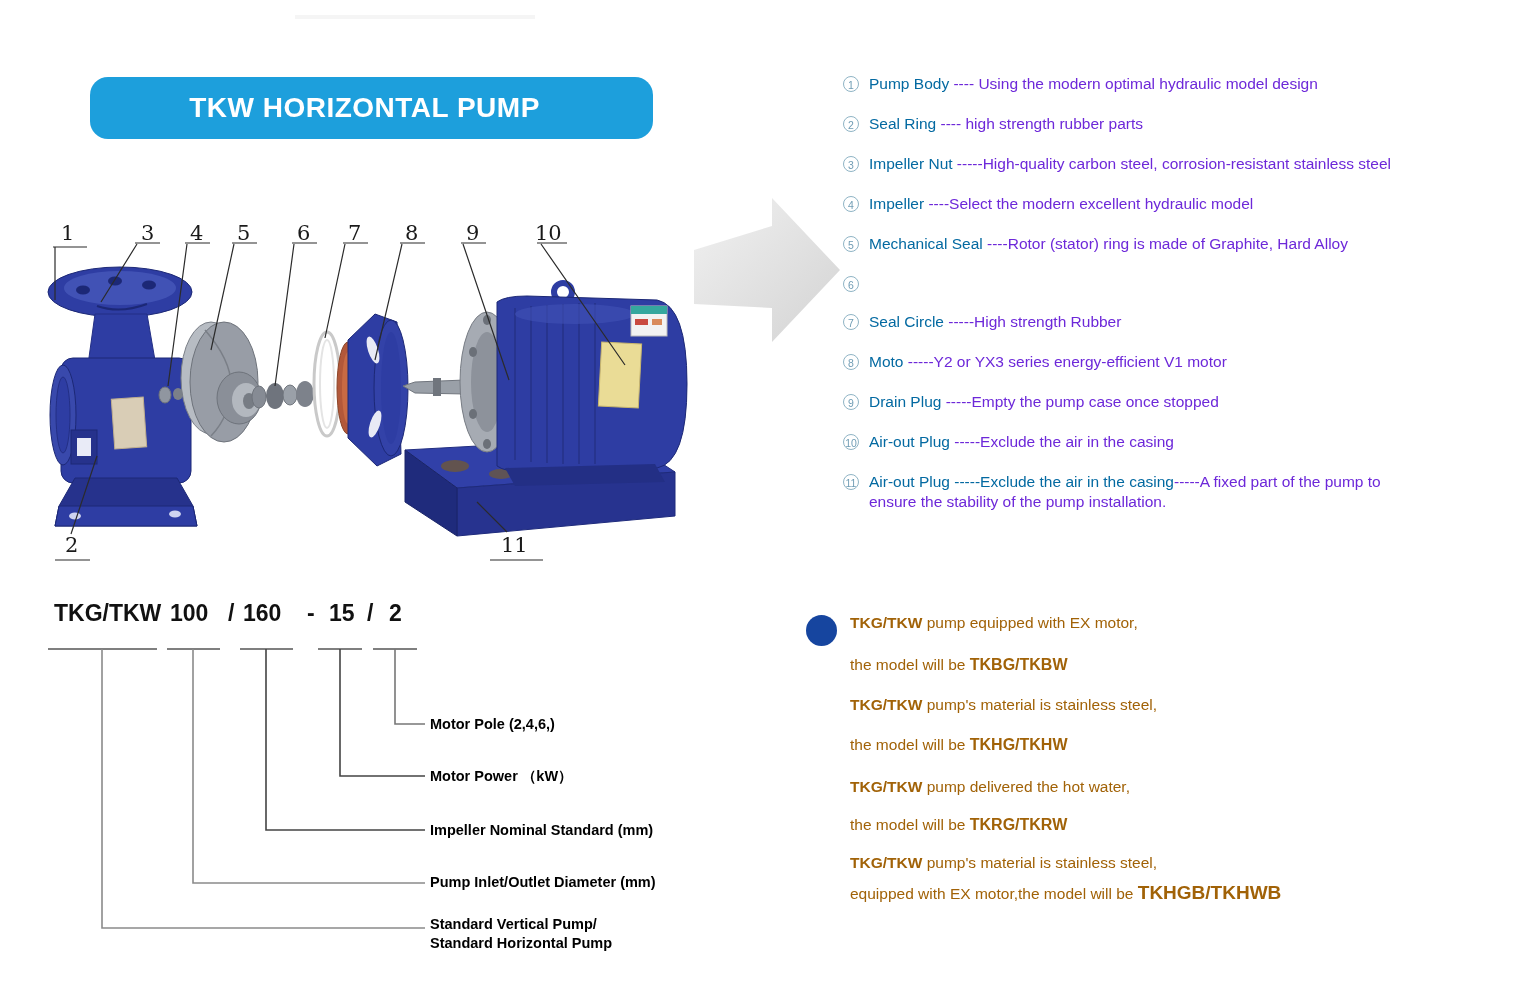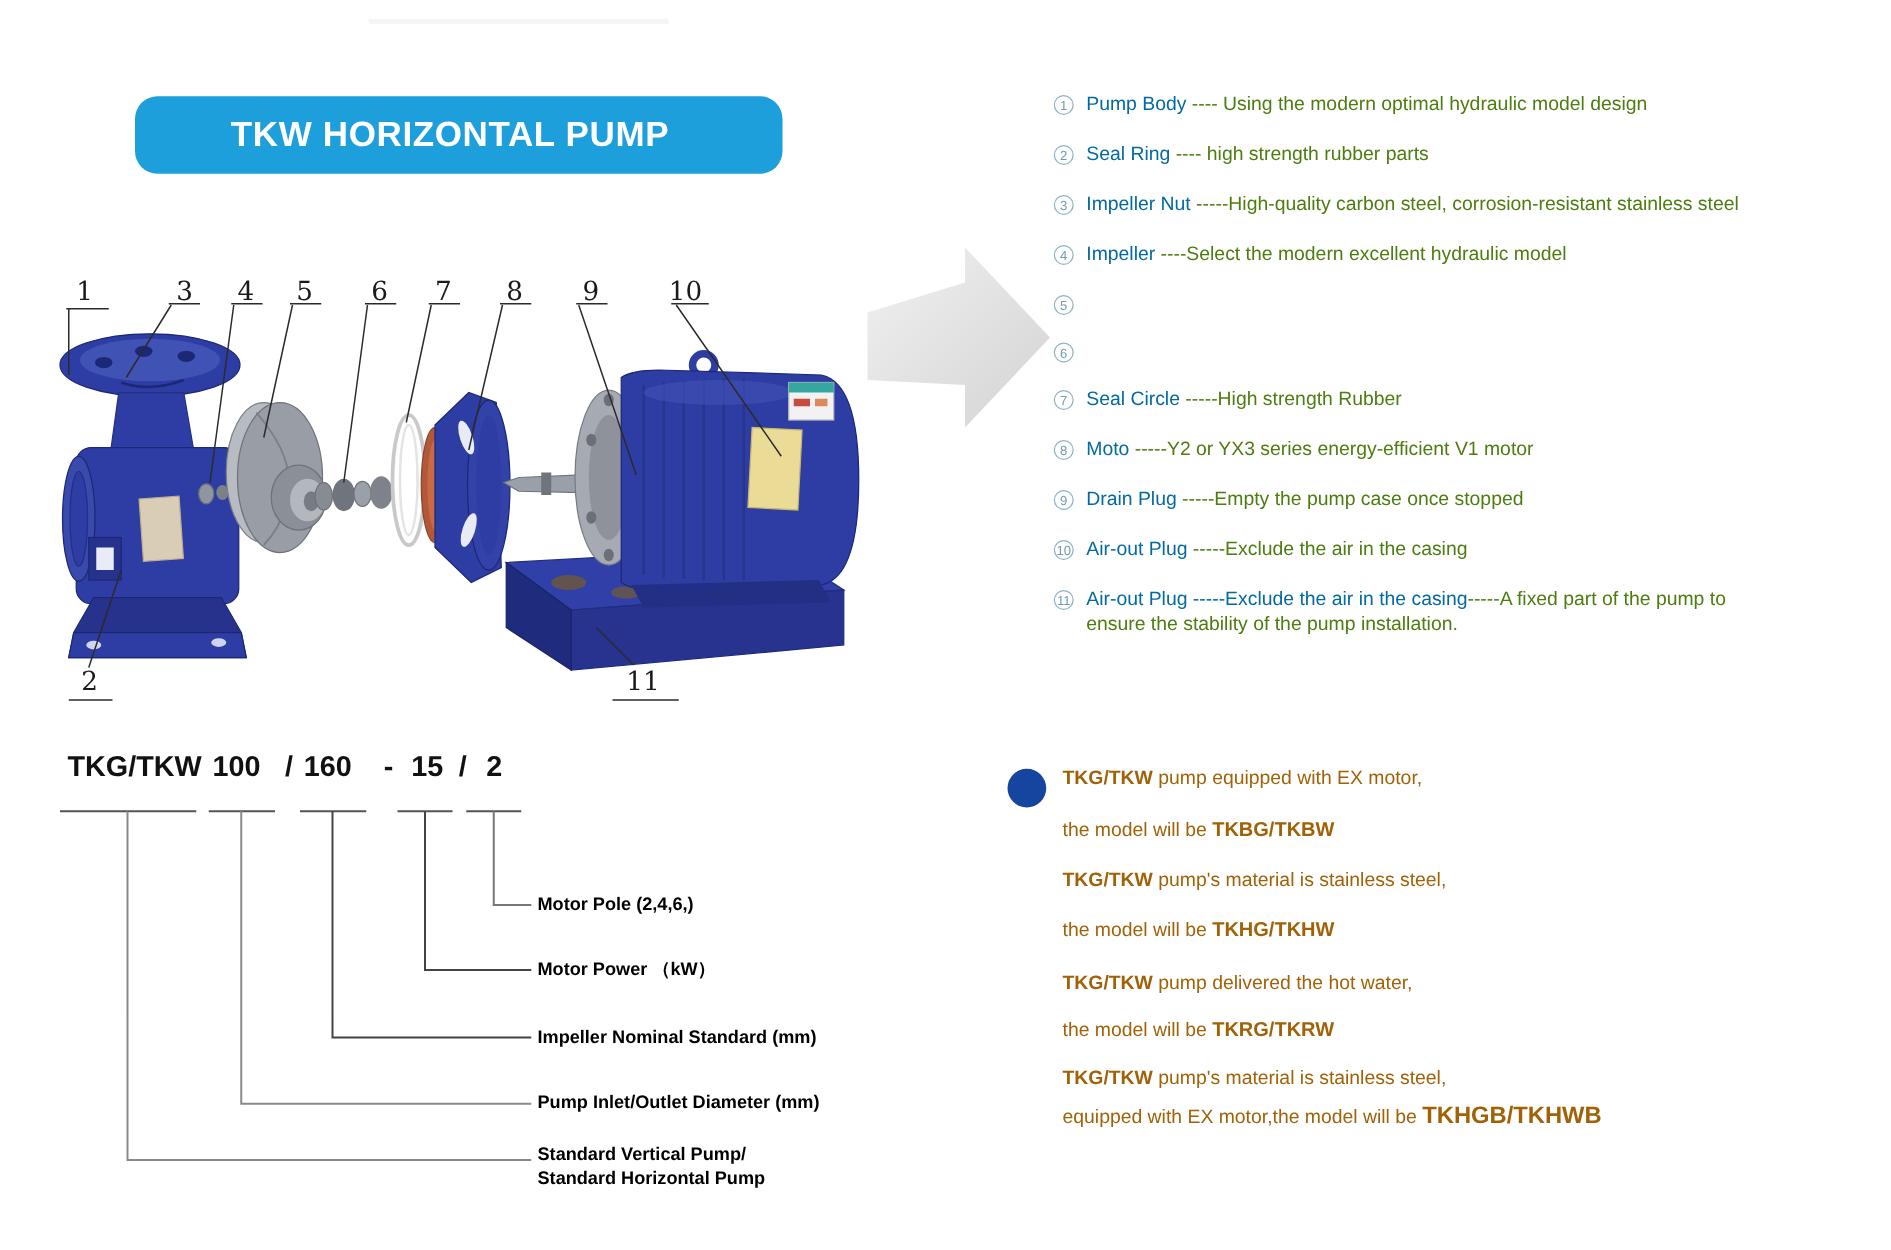--- a/index.html
+++ b/index.html
@@ -4,40 +4,40 @@
 <style>
   html,body{margin:0;padding:0;}
   body{
     width:1513px;height:1000px;position:relative;background:#ffffff;
     font-family:"Liberation Sans", sans-serif;color:#222;overflow:hidden;
   }
   
   .top-strip{position:absolute;left:295px;top:15px;width:240px;height:4px;background:#f5f5f5;}
   
   .banner{
-    position:absolute;left:108px;top:77px;width:518px;height:62px;
+    position:absolute;left:90px;top:77px;width:563px;height:62px;
     background:#1d9fdc;border-radius:18px;display:flex;align-items:center;justify-content:center;
     padding-right:14px;box-sizing:border-box;
   }
   .banner-text{color:#ffffff;font-size:28px;font-weight:bold;letter-spacing:.5px;white-space:nowrap;}
   
   .diagram-svg{position:absolute;left:35px;top:210px;}
   .diagram-svg text{font-family:"DejaVu Serif", serif;font-size:21px;fill:#1a1a1a;}
   .arrow-svg{position:absolute;left:692px;top:192px;}
   
   .parts-list{position:absolute;left:843px;top:74px;width:672px;}
   .pl-row{display:flex;align-items:flex-start;margin-bottom:20px;font-size:15.5px;line-height:20px;white-space:nowrap;}
   .pl-row.wrap{white-space:normal;}
   .pl-num{
     flex:none;min-width:16px;height:16px;padding:0 1px;margin:2px 10px 0 0;
     border:1px solid #8fb4c5;border-radius:50%;color:#6f9cb4;
     font-size:10.5px;line-height:16px;text-align:center;box-sizing:border-box;
   }
   .pl-name{color:#0369a1;}
-  .pl-desc{color:#4d7c0f;}
+  .pl-desc{color:#6d28d9;}
   .pl-text{display:block;}
   
   .model-area{position:absolute;left:40px;top:595px;width:690px;height:392px;}
   .model-area svg{position:absolute;left:0;top:0;}
   .model-seg{position:absolute;top:5px;font-size:23px;font-weight:bold;color:#111;}
   .model-label{position:absolute;left:390px;font-size:14.5px;font-weight:600;color:#000000;white-space:nowrap;line-height:18px;}
   
   .note-bullet{position:absolute;left:806px;top:615px;width:31px;height:31px;border-radius:50%;background:#16459f;}
   .note-line{position:absolute;left:850px;font-size:15.5px;color:#a16207;white-space:nowrap;}
   .note-model{font-weight:bold;font-size:16px;}
@@ -192,20 +192,21 @@
   <div class="pl-row">
     <span class="pl-num">3</span>
     <span class="pl-text"><span class="pl-name">Impeller Nut</span><span class="pl-desc"> -----High-quality carbon steel, corrosion-resistant stainless steel</span></span>
   </div>
   <div class="pl-row">
     <span class="pl-num">4</span>
     <span class="pl-text"><span class="pl-name">Impeller</span><span class="pl-desc"> ----Select the modern excellent hydraulic model</span></span>
   </div>
   <div class="pl-row">
     <span class="pl-num">5</span>
+    <span class="pl-text"><span class="pl-name">Mechanical Seal</span><span class="pl-desc"> ----Rotor (stator) ring is made of Graphite, Hard Alloy</span></span>
   </div>
   <div class="pl-row">
     <span class="pl-num">6</span>
   </div>
   <div class="pl-row">
     <span class="pl-num">7</span>
     <span class="pl-text"><span class="pl-name">Seal Circle</span><span class="pl-desc"> -----High strength Rubber</span></span>
   </div>
   <div class="pl-row">
     <span class="pl-num">8</span>

